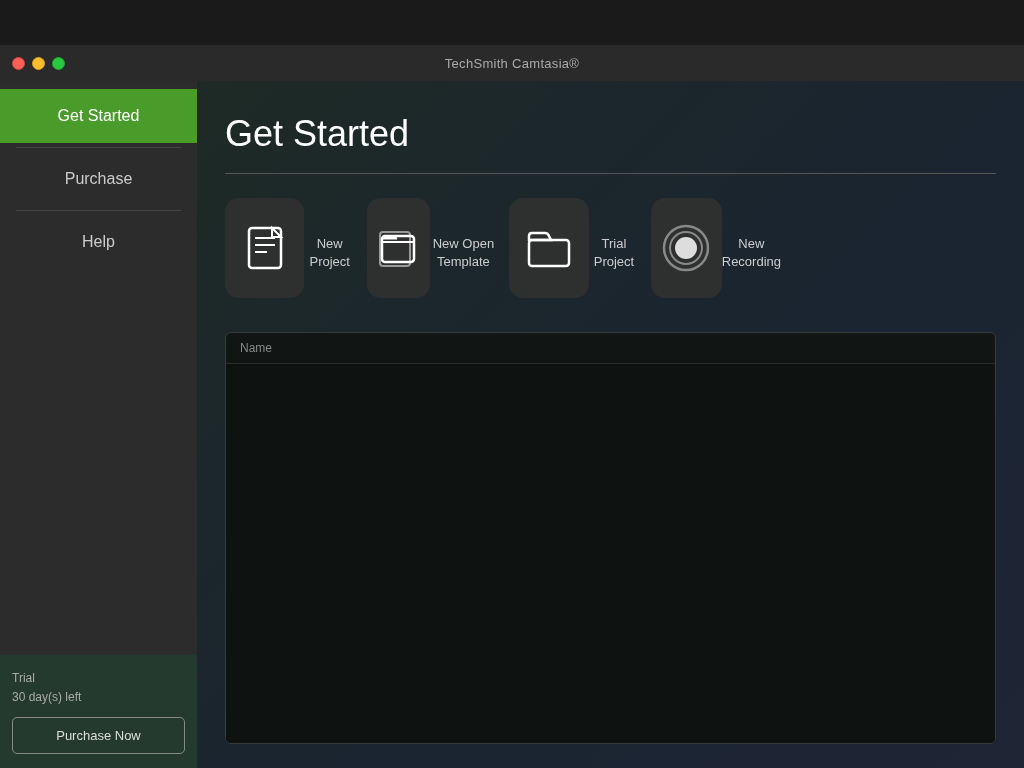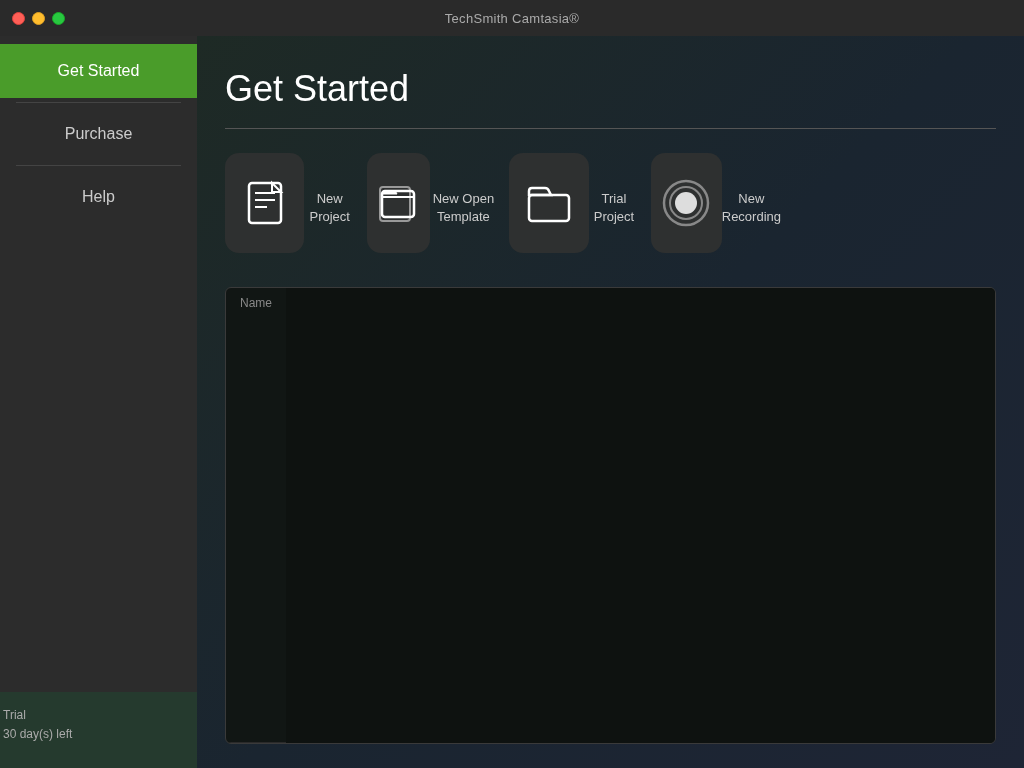--- a/index.html
+++ b/index.html
@@ -16,20 +16,21 @@
 
     
     .title-bar {
       height: 36px;
       background: #2a2a2a;
       display: flex;
       align-items: center;
       justify-content: center;
       position: relative;
       flex-shrink: 0;
+      margin-top: 45px;
     }
 
     .title-bar-title {
       color: #aaa;
       font-size: 13px;
       letter-spacing: 0.3px;
     }
 
     .window-controls {
       position: absolute;
@@ -90,21 +91,21 @@
       font-weight: 500;
     }
 
     .sidebar-divider {
       height: 1px;
       background: #444;
       margin: 4px 16px;
     }
 
     .sidebar-footer {
-      padding: 14px 3px;
+      padding: 14px 12px;
       background: #253a2e;
     }
 
     .trial-text {
       color: #aaa;
       font-size: 12px;
       line-height: 1.6;
       margin-bottom: 10px;
     }
 
@@ -185,20 +186,21 @@
     }
 
     
     .recent-panel {
       flex: 1;
       border: 1px solid #3a3a3a;
       border-radius: 6px;
       background: #111614;
       overflow: hidden;
       display: flex;
+      flex-direction: column;
     }
 
     .recent-header {
       padding: 8px 14px;
       border-bottom: 1px solid #2a2a2a;
       color: #888;
       font-size: 12px;
     }
 
     .recent-body {
@@ -239,20 +241,21 @@
         <span>Help</span>
       </div>
 
     </nav>
 
     <div class="sidebar-footer">
       <div class="trial-text">
         <div>Trial</div>
         <div>30 day(s) left</div>
       </div>
+      <button class="purchase-btn">Purchase Now</button>
     </div>
   </div>
 
   <div class="main-content">
 
     <h1 class="page-title">Get Started</h1>
     <div class="title-divider"></div>
 
     <div class="action-cards">
 

